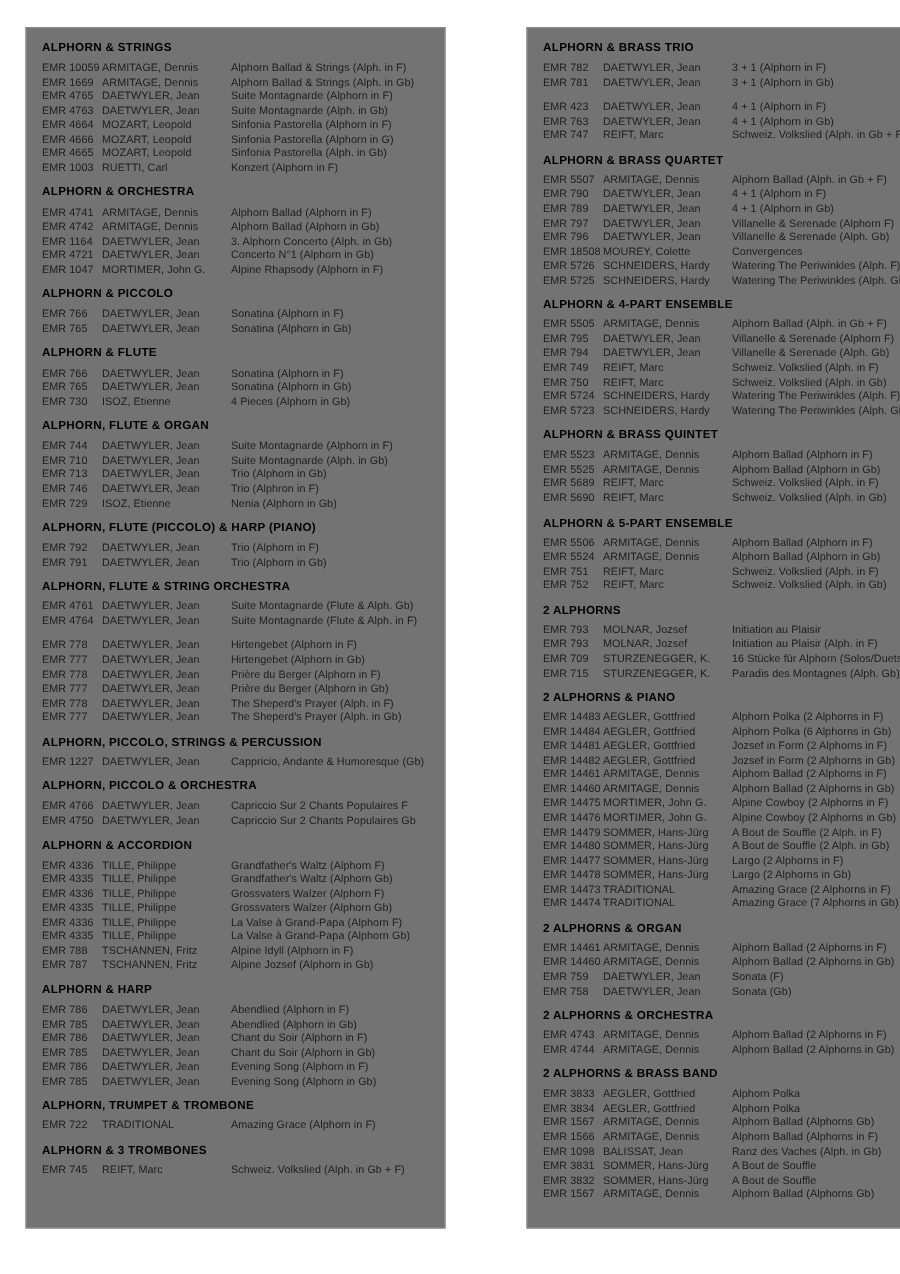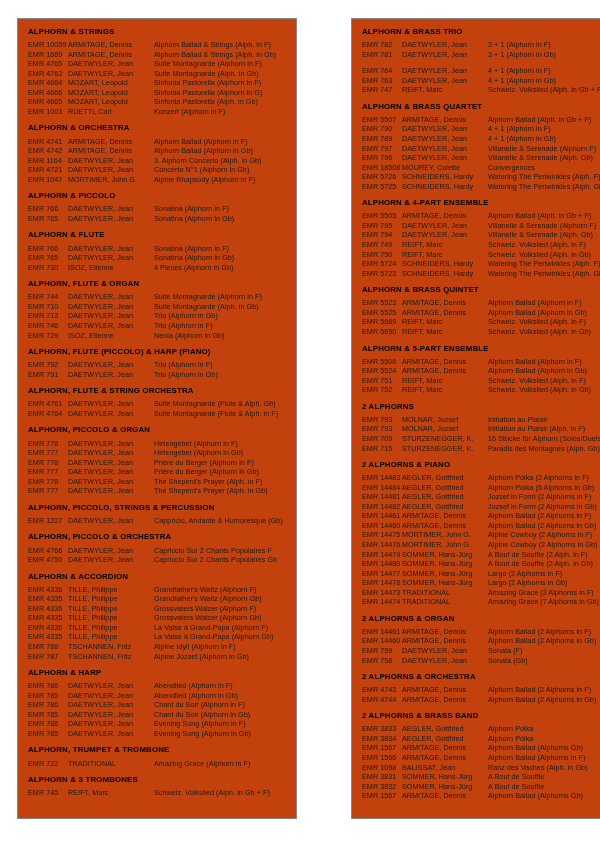--- a/index.html
+++ b/index.html
@@ -13,21 +13,21 @@
     position: relative;
     font-family: "Liberation Sans", "DejaVu Sans", sans-serif;
     color: #1c1c1c;
     overflow: hidden;
   }
   .column-box {
     position: absolute;
     top: 18px;
     height: 783px;
     border: 1px solid #878787;
-    background: #c2410c;
+    background: #737373;
     padding: 8px 6px 8px 10px;
     box-sizing: content-box;
     overflow: hidden;
   }
   .column-box.left  { left: 17px;  width: 262px; }
   .column-box.right { left: 304px; width: 263px; margin-left: 47px; }
   .section { margin-bottom: 7px; }
   .section:last-child { margin-bottom: 0; }
   .section-title {
     font-size: 7.8px;
@@ -204,21 +204,20 @@
         <span class="cell composer-cell">DAETWYLER, Jean</span>
         <span class="cell title-cell">Suite Montagnarde (Flute &amp; Alph. Gb)</span>
       </div>
       <div class="row">
         <span class="cell ref-cell">EMR 4764</span>
         <span class="cell composer-cell">DAETWYLER, Jean</span>
         <span class="cell title-cell">Suite Montagnarde (Flute &amp; Alph. in F)</span>
       </div>
     </div>
     <div class="section">
-      <div class="section-title">ALPHORN, PICCOLO &amp; ORGAN</div>
       <div class="row">
         <span class="cell ref-cell">EMR 778</span>
         <span class="cell composer-cell">DAETWYLER, Jean</span>
         <span class="cell title-cell">Hirtengebet (Alphorn in F)</span>
       </div>
       <div class="row">
         <span class="cell ref-cell">EMR 777</span>
         <span class="cell composer-cell">DAETWYLER, Jean</span>
         <span class="cell title-cell">Hirtengebet (Alphorn in Gb)</span>
       </div>
@@ -366,21 +365,21 @@
         <span class="cell title-cell">3 + 1 (Alphorn in F)</span>
       </div>
       <div class="row">
         <span class="cell ref-cell">EMR 781</span>
         <span class="cell composer-cell">DAETWYLER, Jean</span>
         <span class="cell title-cell">3 + 1 (Alphorn in Gb)</span>
       </div>
     </div>
     <div class="section">
       <div class="row">
-        <span class="cell ref-cell">EMR 764</span>
+        <span class="cell ref-cell">EMR 423</span>
         <span class="cell composer-cell">DAETWYLER, Jean</span>
         <span class="cell title-cell">4 + 1 (Alphorn in F)</span>
       </div>
       <div class="row">
         <span class="cell ref-cell">EMR 763</span>
         <span class="cell composer-cell">DAETWYLER, Jean</span>
         <span class="cell title-cell">4 + 1 (Alphorn in Gb)</span>
       </div>
       <div class="row">
         <span class="cell ref-cell">EMR 747</span>

